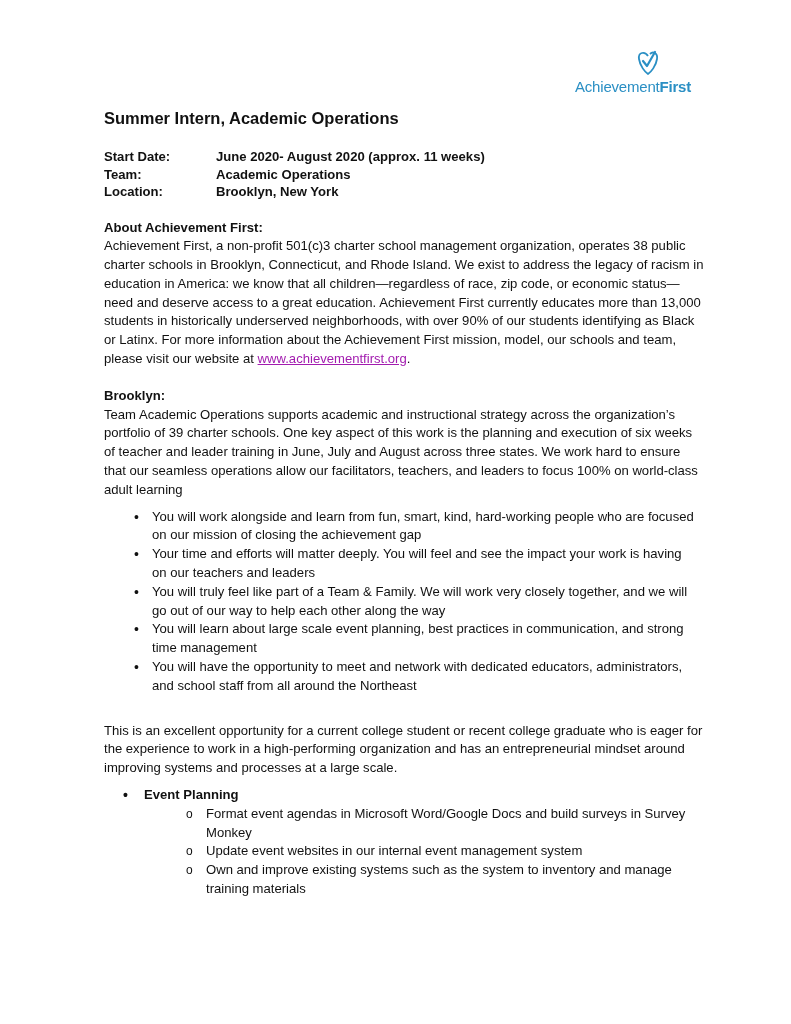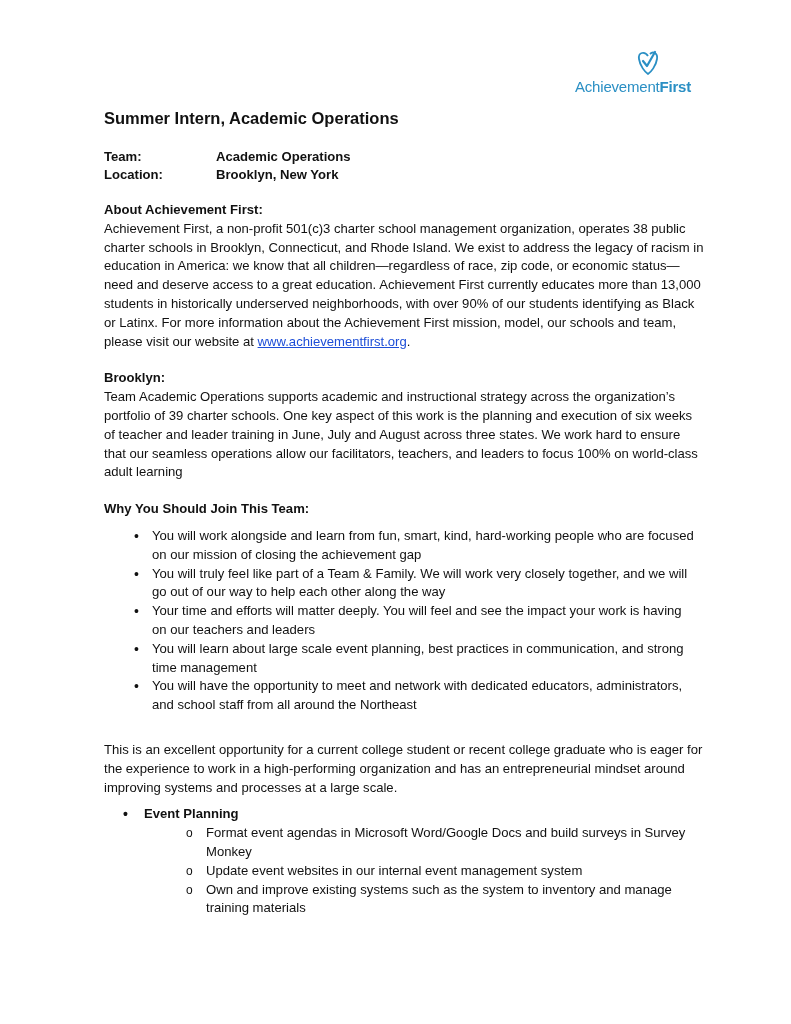--- a/index.html
+++ b/index.html
@@ -9,21 +9,21 @@
     .logo { position: absolute; left: 575px; top: 48px; width: 140px; height: 52px; }
     .logo svg { position: absolute; left: 61px; top: 0; }
     .logo-text { position: absolute; left: 0; top: 30px; font-size: 15px; color: #2a8fc4; letter-spacing: -0.2px; white-space: nowrap; }
     .logo-text b { font-weight: bold; }
     .content { position: absolute; left: 104px; top: 107px; width: 600px; font-size: 13.1px; line-height: 18.8px; }
     h1 { font-size: 16.5px; font-weight: bold; margin: 0 0 19px 0; line-height: 22px; }
     .meta-row { display: flex; font-weight: bold; height: 17.5px; line-height: 17.5px; }
     .meta-label { width: 112px; }
     .section-head { font-weight: bold; margin-top: 18px; }
     p { margin: 0; }
-    a { color: #1d4ed8; text-decoration: underline; }
+    a { color: #a21caf; text-decoration: underline; }
     ul.bullets { margin: 8px; padding: 0; list-style: none; }
     ul.bullets li { position: relative; padding-left: 47px; margin-left: 0; }
     ul.bullets.why li { padding-left: 48px; left: 0; }
     ul.bullets.why { margin-left: 0; }
     .why li::before, .resp > li::before { content: "•"; position: absolute; font-size: 14px; }
     .why li { margin-left: 0; }
     .why li::before { left: 30px; }
     .why li { padding-left: 48px; }
     .why { margin-left: 0; }
     ul.resp { margin: 8px; padding: 0; list-style: none; }
@@ -45,40 +45,43 @@
       <path d="M7 13 L11 18 L19 4" fill="none" stroke="#2a8fc4" stroke-width="2.2" stroke-linecap="round" stroke-linejoin="round"></path>
     </svg>
     <div class="logo-text"><span>Achievement</span><b>First</b></div>
   </div>
 
   <div class="content">
     <h1>Summer Intern, Academic Operations</h1>
 
     <div>
       <div class="meta-row">
+        <span class="meta-label">Start Date:</span>
+        <span>June 2020- August 2020 (approx. 11 weeks)</span>
+      </div>
+      <div class="meta-row">
         <span class="meta-label">Team:</span>
         <span>Academic Operations</span>
       </div>
       <div class="meta-row">
         <span class="meta-label">Location:</span>
         <span>Brooklyn, New York</span>
       </div>
     </div>
 
     <div class="section-head">About Achievement First:</div>
     <p><span>Achievement First, a non-profit 501(c)3 charter school management organization, operates 38 public charter schools in Brooklyn, Connecticut, and Rhode Island. We exist to address the legacy of racism in education in America: we know that all children—regardless of race, zip code, or economic status—need and deserve access to a great education. Achievement First currently educates more than 13,000 students in historically underserved neighborhoods, with over 90% of our students identifying as Black or Latinx. For more information about the Achievement First mission, model, our schools and team, please visit our website at </span><a href="#">www.achievementfirst.org</a><span>.</span></p>
 
     <div class="section-head">Brooklyn:</div>
     <p>Team Academic Operations supports academic and instructional strategy across the organization’s portfolio of 39 charter schools. One key aspect of this work is the planning and execution of six weeks of teacher and leader training in June, July and August across three states.  We work hard to ensure that our seamless operations allow our facilitators, teachers, and leaders to focus 100% on world-class adult learning</p>
 
-    <div class="section-head">Why You Should Join This Team:</div>
     <ul class="bullets why">
       <li>You will work alongside and learn from fun, smart, kind, hard-working people who are focused on our mission of closing the achievement gap</li>
+      <li>Your time and efforts will matter deeply.  You will feel and see the impact your work is having on our teachers and leaders</li>
       <li>You will truly feel like part of a Team &amp; Family. We will work very closely together, and we will go out of our way to help each other along the way</li>
-      <li>Your time and efforts will matter deeply.  You will feel and see the impact your work is having on our teachers and leaders</li>
       <li>You will learn about large scale event planning, best practices in communication, and strong time management</li>
       <li>You will have the opportunity to meet and network with dedicated educators, administrators, and school staff from all around the Northeast</li>
     </ul>
 
     <div class="spacer"></div>
     <p>This is an excellent opportunity for a current college student or recent college graduate who is eager for the experience to work in a high-performing organization and has an entrepreneurial mindset around improving systems and processes at a large scale.</p>
 
     <ul class="resp">
       <li>
         <span>Event Planning</span>

